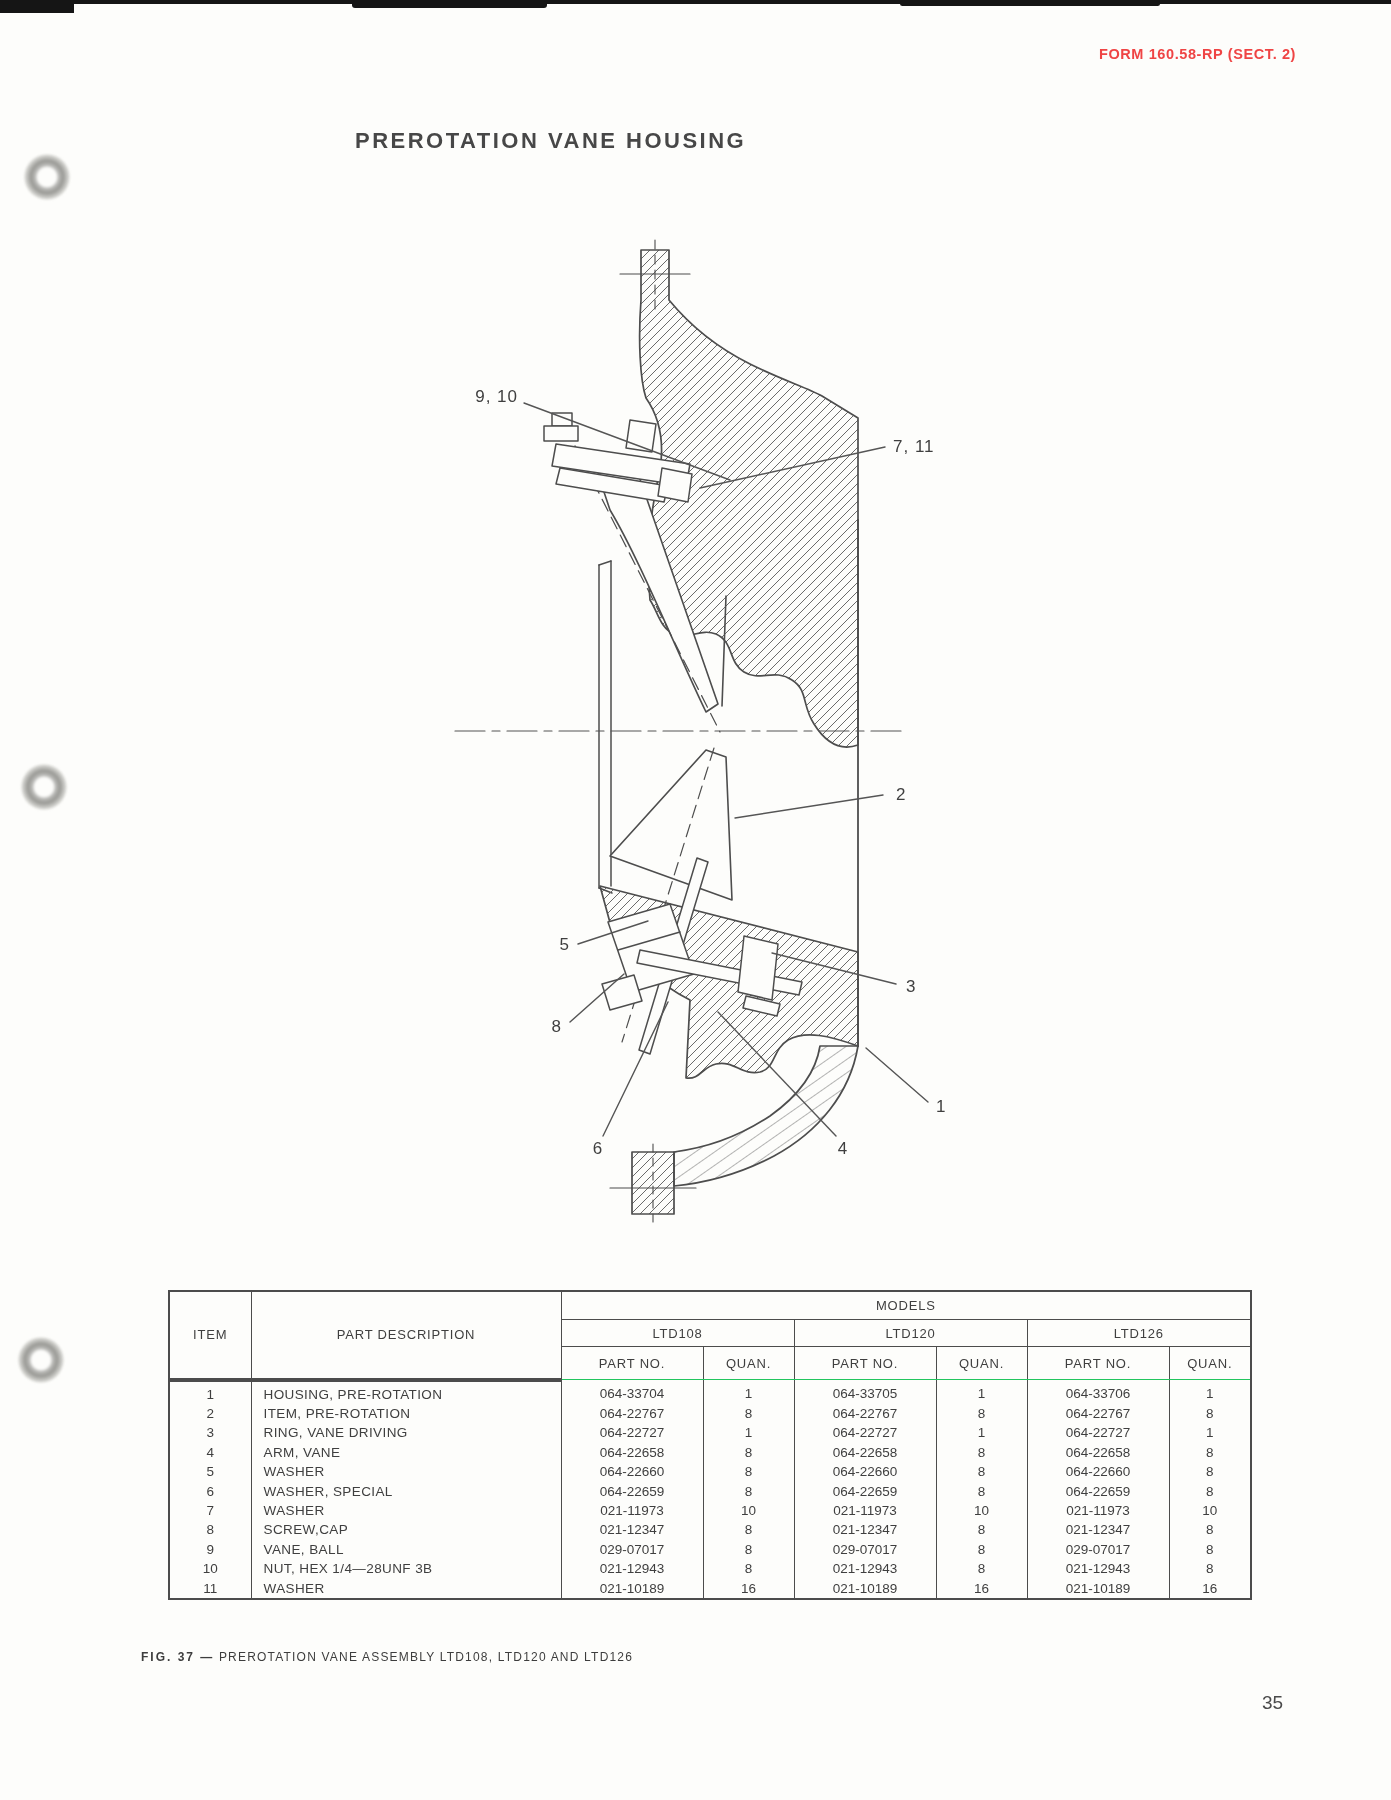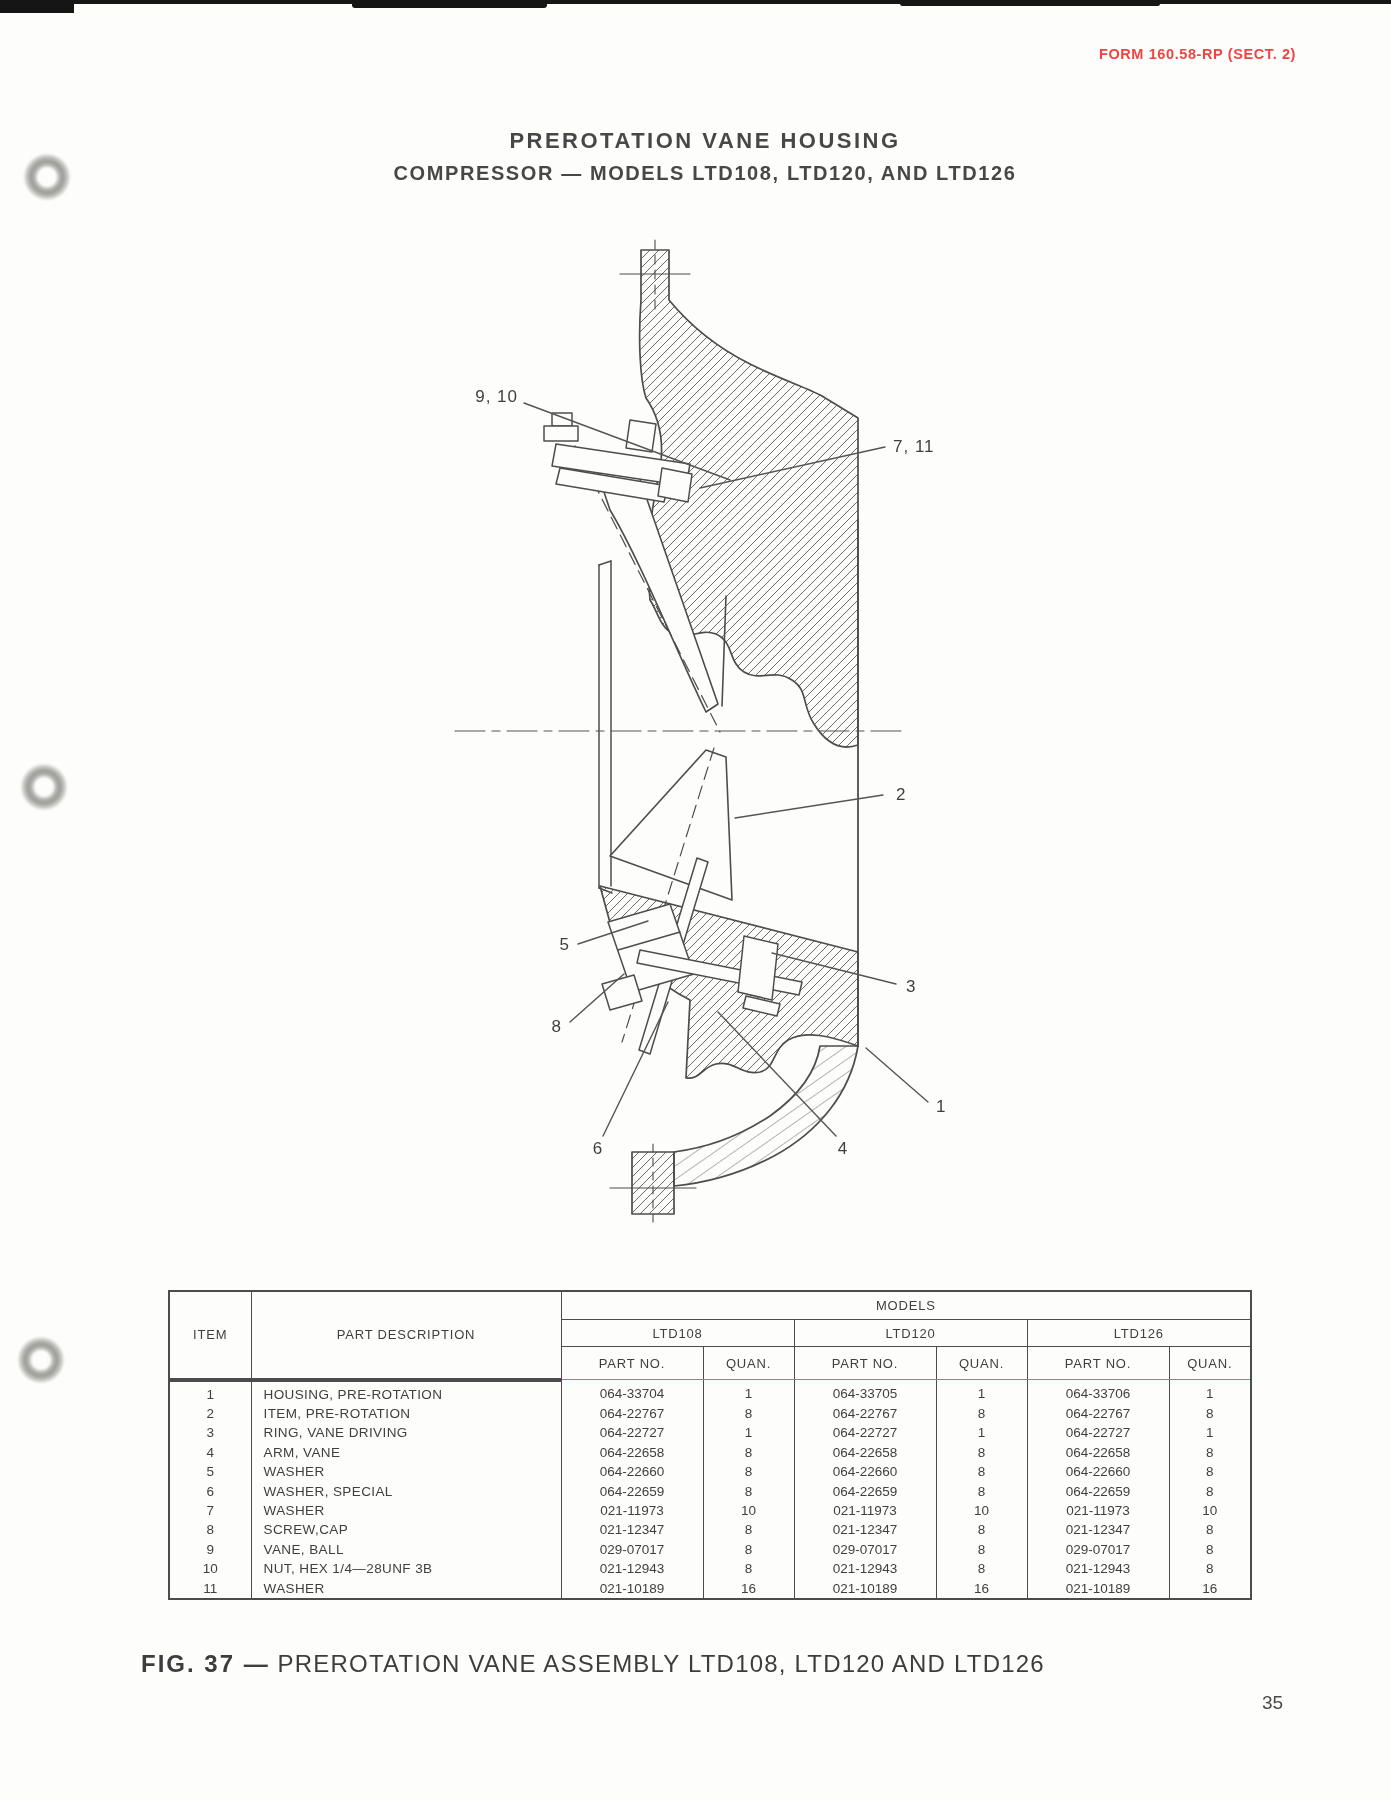--- a/index.html
+++ b/index.html
@@ -19,21 +19,21 @@
     position:absolute;width:46px;height:46px;border-radius:50%;
     background:radial-gradient(circle at 50% 50%, #fdfdfb 0 9px, #b9b9b6 12px, #9a9a96 16px, #cfcfcb 21px, rgba(253,253,251,0) 24px);
     filter:blur(1px);
   }
 
   .form-number{
     position:absolute;top:46px;right:95px;
     font-size:14.5px;font-weight:bold;letter-spacing:.6px;color:#ef4444;
   }
   .title-block{
-    position:absolute;top:128px;left:355px;width:700px;text-align:center;color:#474747;
+    position:absolute;top:128px;left:355px;width:700px;text-align:left;color:#474747;
   }
   .title-line1{font-size:22px;font-weight:bold;letter-spacing:2.5px;}
   .title-line2{font-size:20px;font-weight:bold;letter-spacing:1.6px;margin-top:8px;}
 
   .diagram{position:absolute;left:420px;top:212px;width:550px;height:1015px;}
   .diagram text{font-size:17px;fill:#3f3f3f;letter-spacing:1px;}
 
   
   .parts-table-wrap{position:absolute;left:168px;top:1290px;width:1082px;}
   table.parts{
@@ -52,21 +52,21 @@
   thead tr.r2 th{height:26px;}
   thead tr.r3 th{height:32px;}
   thead th.span-head{border-bottom:4px solid #4c4c4c;vertical-align:middle;}
   thead tr.r3 th{border-bottom:1px solid #22c55e;}
   tbody td{border-left:1.5px solid #4c4c4c;height:19.4px;text-align:center;}
   tbody td.desc{text-align:left;padding-left:12px;letter-spacing:.4px;}
   tbody tr:first-child td{padding-top:3px;}
 
   .fig-caption{
     position:absolute;left:141px;top:1650px;
-    font-size:24px;color:#3d3d3d;letter-spacing:1.2px;white-space:nowrap;
+    font-size:12px;color:#3d3d3d;letter-spacing:1.2px;white-space:nowrap;
   }
   .fig-caption .pref{font-weight:bold;letter-spacing:2px;}
   .page-number{
     position:absolute;left:1262px;top:1692px;font-size:19px;color:#4a4a4a;
   }
 </style>
 </head>
 <body>
 
 <div class="page">
@@ -77,21 +77,20 @@
   <div class="scan-bar" style="left:900px;top:1px;width:260px;height:5px;border-radius:3px;"></div>
 
   <div class="hole" style="left:24px;top:154px;"></div>
   <div class="hole" style="left:21px;top:764px;"></div>
   <div class="hole" style="left:18px;top:1337px;"></div>
 
   <div class="form-number">FORM 160.58-RP (SECT. 2)</div>
 
   <div class="title-block">
     <div class="title-line1">PREROTATION VANE HOUSING</div>
-    <div class="title-line2">COMPRESSOR — MODELS LTD108, LTD120, AND LTD126</div>
   </div>
 
   <svg class="diagram" viewBox="420 212 550 1015" fill="none" stroke-linecap="round" stroke-linejoin="round">
     <defs>
       <pattern id="h1" patternUnits="userSpaceOnUse" width="9" height="9" patternTransform="rotate(0)">
         <path d="M-1,10 L10,-1" stroke="#6a6a6a" stroke-width="1"></path>
       </pattern>
       <pattern id="h2" patternUnits="userSpaceOnUse" width="11" height="11" patternTransform="rotate(55)">
         <path d="M0,0 L0,11" stroke="#6a6a6a" stroke-width="1"></path>
       </pattern>

